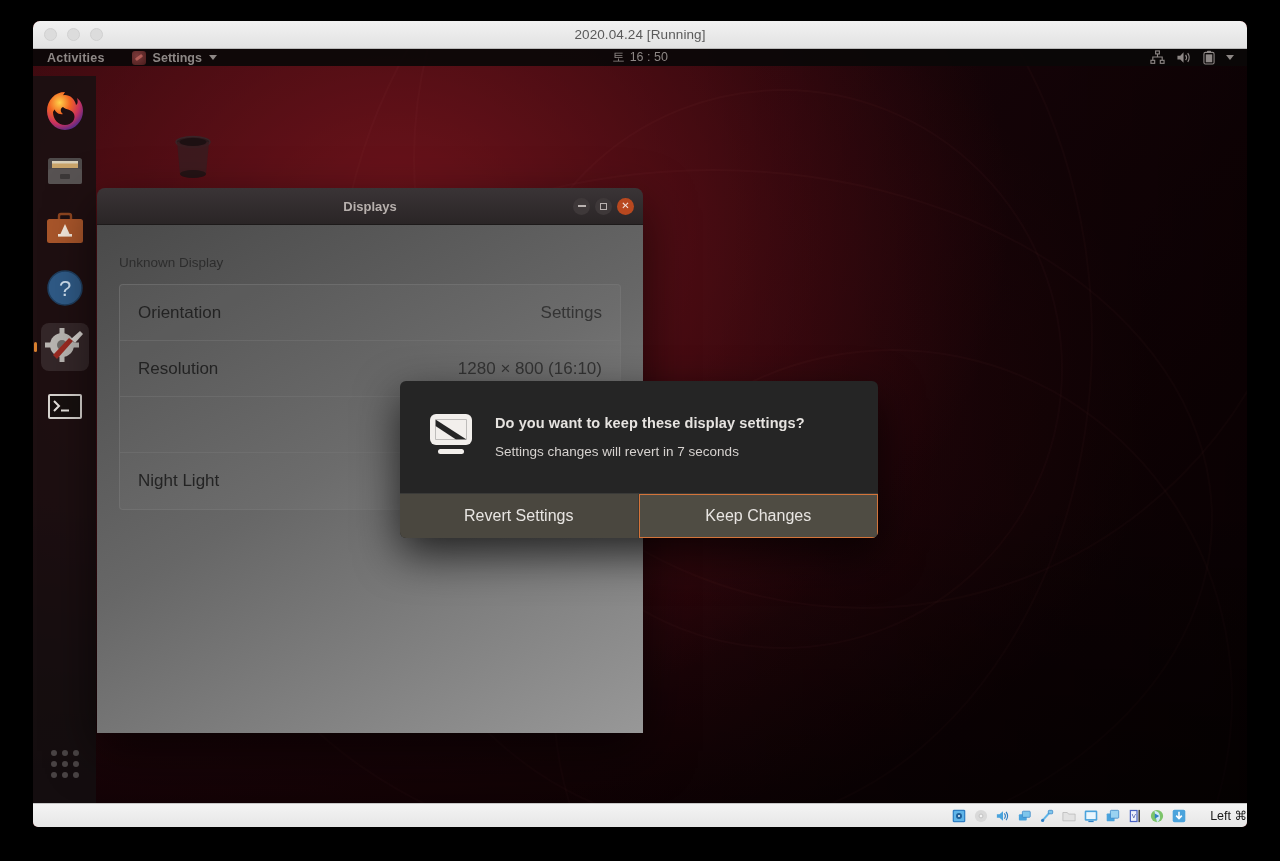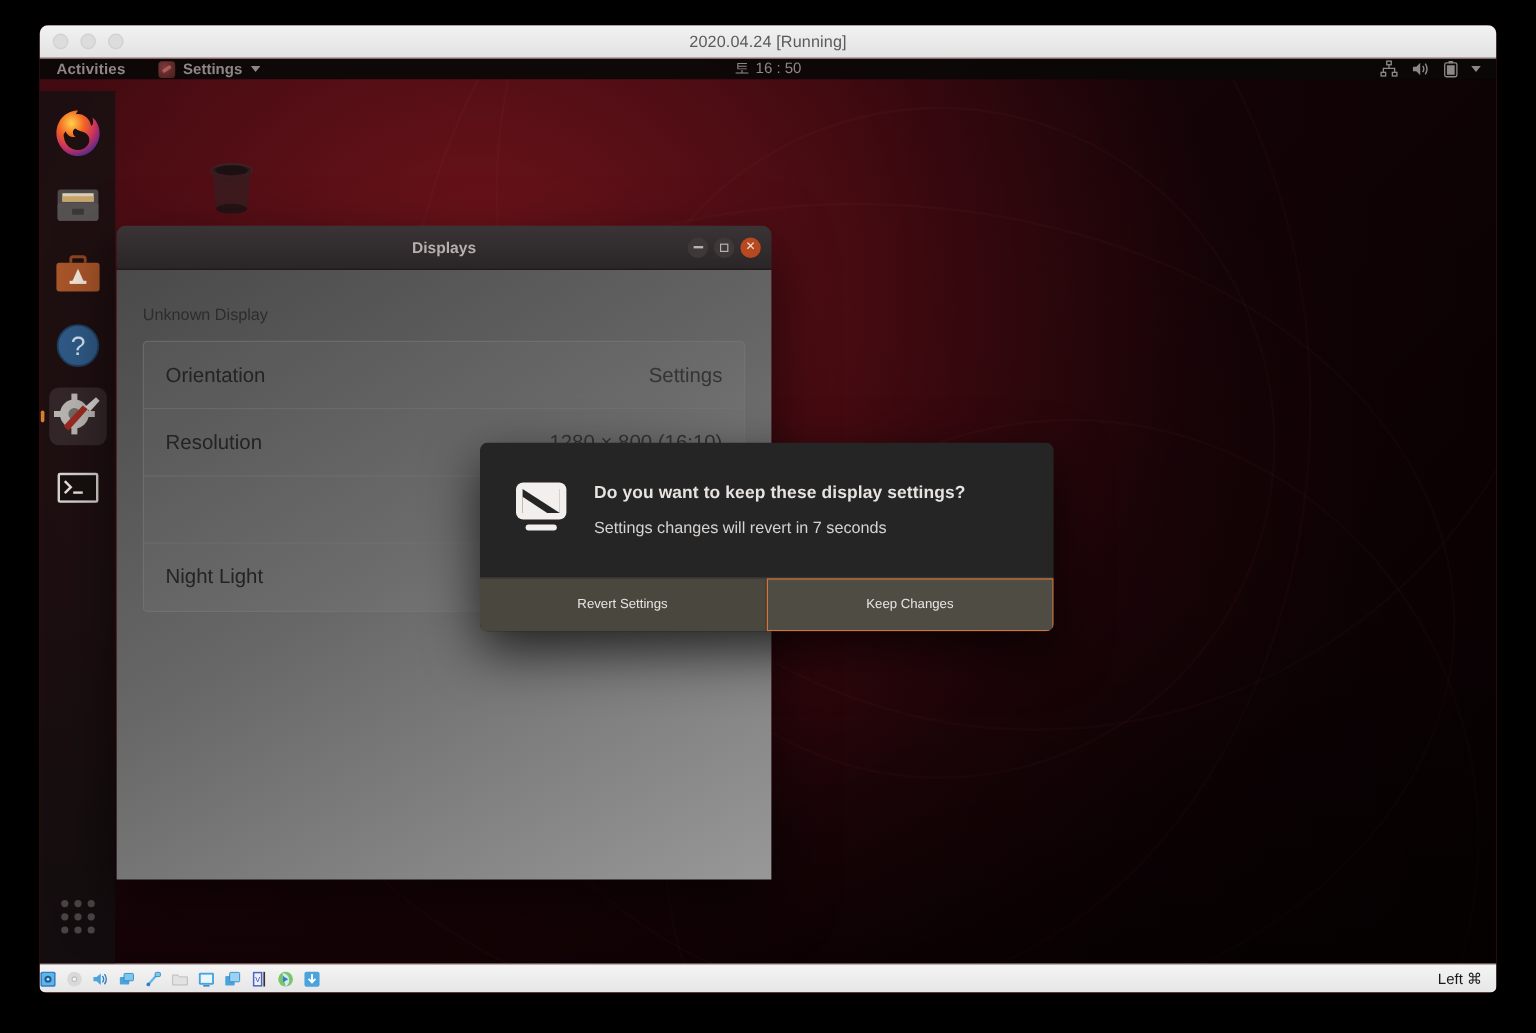--- a/index.html
+++ b/index.html
@@ -188,54 +188,54 @@
     padding:0 18px;
     border-bottom:1px solid rgba(120,120,120,.45);
     font-size:17px;
   }
   .srow:last-child{ border-bottom:none; }
   .srow .k{ color:#232323; }
   .srow .v{ color:#343434; }
 
   
   #keep-dialog{
-    position:absolute; left:367px; top:320px;
+    position:absolute; left:367px; top:332px;
     width:478px; height:157px;
     background:#252525;
     border-radius:6px;
     overflow:hidden;
     box-shadow:0 16px 44px rgba(0,0,0,.72);
     z-index:20;
   }
   #dialog-content{
     height:112px; display:flex; align-items:center; padding:0 24px 0 28px; gap:21px;
   }
   #monitor-icon{ flex:0 0 auto; }
   #dialog-text .primary{
     font-size:14.5px; font-weight:bold; color:#e6e3e0; margin-bottom:13px; letter-spacing:.1px;
   }
   #dialog-text .secondary{ font-size:13.5px; color:#d6d2cf; }
   #dialog-buttons{
     display:flex; height:45px; border-top:1px solid #3a3a38;
   }
   .dbtn{
     flex:1; display:flex; align-items:center; justify-content:center;
-    font-size:11px; color:#e8e5e2;
+    font-size:16px; color:#e8e5e2;
     background:#4a473f;
   }
   .dbtn.revert{ border-right:1px solid #3a3833; }
   .dbtn.keep{ background:#4f4c43; border:1px solid #d4743a; }
 
   
   #vbox-statusbar{
     position:absolute; left:0; bottom:0; width:1214px; height:24px;
     background:linear-gradient(#f4f4f4,#e6e6e6);
     border-top:1px solid #c6c6c6;
-    display:flex; align-items:center; justify-content:space-between;
-    padding-right:12px; gap:20px;
+    display:flex; align-items:center; justify-content:flex-end;
+    gap:20px;
   }
   #status-icons{ display:flex; align-items:center; gap:8px; }
   #host-key{ font-size:12.5px; color:#1a1a1a; margin-left:4px; }
   .sicon{ width:14px; height:14px; display:block; }
 </style>
 </head>
 <body>
 
 <div id="vbox-window">
 

